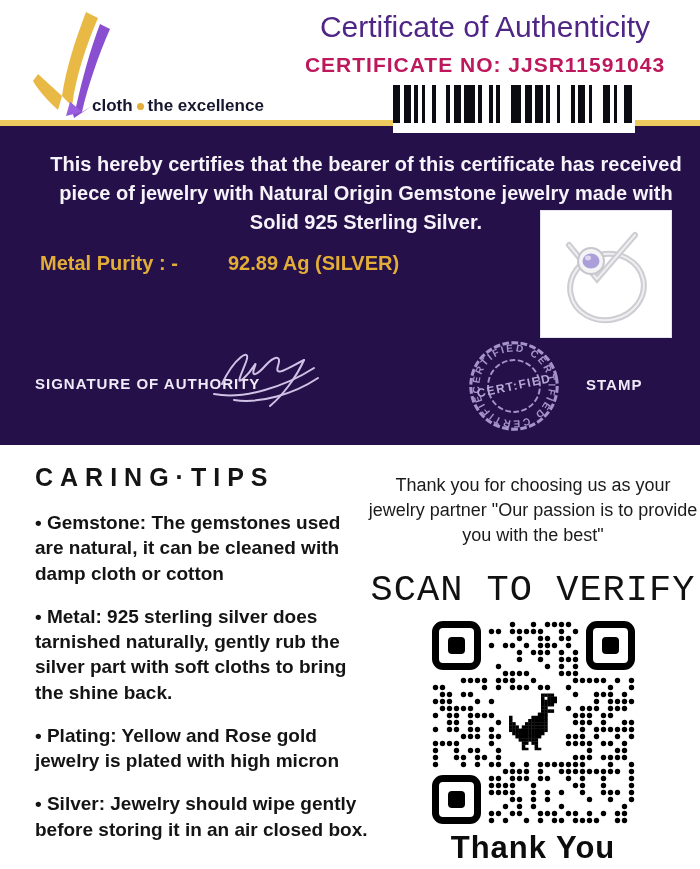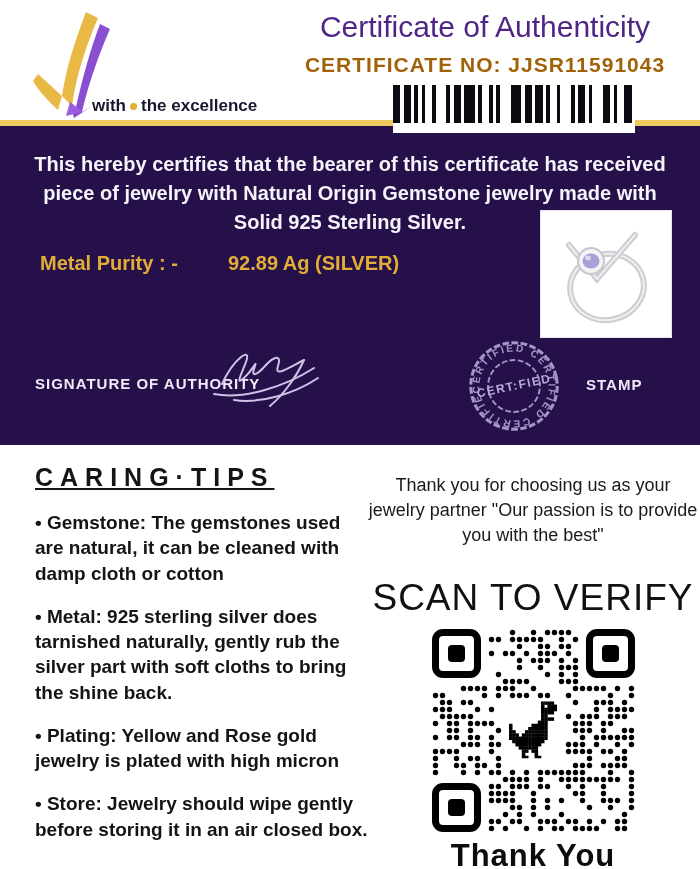--- a/index.html
+++ b/index.html
@@ -10,57 +10,57 @@
   .header{position:absolute;left:0;top:0;width:700px;height:121px;background:#ffffff;}
   .logo{position:absolute;left:30px;top:8px;width:240px;height:110px;}
   .logo-swoosh{position:absolute;left:0;top:2px;}
   .brand{position:absolute;left:48px;top:38px;font-family:"DejaVu Serif",serif;
          font-weight:bold;font-size:41px;color:#5b2d90;letter-spacing:1px;white-space:nowrap;}
   .tagline{position:absolute;left:62px;top:88px;font-size:17px;font-weight:bold;
            color:#17172f;white-space:nowrap;display:flex;align-items:center;gap:4px;}
   .tag-dot{width:7px;height:7px;border-radius:50%;background:#e2ae37;display:inline-block;}
   .title-block{position:absolute;left:275px;top:10px;width:420px;text-align:center;}
   .main-title{font-size:30px;font-weight:normal;color:#4f2585;white-space:nowrap;letter-spacing:0px;}
-  .cert-no{margin-top:9px;font-size:21px;font-weight:bold;color:#a16207;
+  .cert-no{margin-top:9px;font-size:21px;font-weight:bold;color:#be185d;
            letter-spacing:1px;white-space:nowrap;}
   .barcode{position:absolute;left:393px;top:85px;width:242px;height:48px;
            background:#ffffff;display:flex;align-items:flex-start;z-index:3;}
   .barcode .bar{height:38px;}
   .barcode .b1{background:#0b0b12;}
   .barcode .b0{background:#ffffff;}
 
   .gold-line{position:absolute;left:0;top:120px;width:700px;height:6px;background:#eec95e;z-index:1;}
 
   
   .purple{position:absolute;left:0;top:126px;width:700px;height:319px;background:#26104a;z-index:2;}
-  .statement{position:absolute;left:20px;top:24px;width:660px;text-align:center;
+  .statement{position:absolute;left:36px;top:24px;width:660px;text-align:center;
              color:#f6f4fa;font-weight:bold;font-size:20px;line-height:1.45;}
   .statement div{white-space:nowrap;}
   .fields{position:absolute;left:40px;top:126px;}
   .field-row{display:flex;margin-bottom:21px;font-weight:bold;font-size:20px;color:#e2ae37;}
   .field-label{width:188px;white-space:nowrap;}
   .field-value{white-space:nowrap;}
   .ring-box{position:absolute;left:540px;top:84px;width:132px;height:128px;background:#ffffff;
             border:1px solid #e4e4ee;box-sizing:border-box;}
   .sig-label{position:absolute;left:35px;top:249px;font-size:15px;font-weight:bold;
              color:#efeaf8;letter-spacing:1px;white-space:nowrap;}
   .signature{position:absolute;left:208px;top:218px;}
   .stamp{position:absolute;left:466px;top:212px;}
   .stamp-label{position:absolute;left:586px;top:250px;font-size:15px;font-weight:bold;
                color:#efeaf8;letter-spacing:1px;text-align:right;}
 
   
   .bottom{position:absolute;left:0;top:445px;width:700px;height:424px;background:#ffffff;}
   .left-col{position:absolute;left:35px;top:18px;width:335px;color:#141414;}
-  .caring-heading{font-size:25px;font-weight:bold;letter-spacing:7px;color:#141414;margin:0 0 16px 0;text-decoration:underline;}
+  .caring-heading{font-size:25px;font-weight:bold;letter-spacing:7px;color:#141414;margin:0 0 16px 0;}
   .tip{font-size:19px;font-weight:bold;line-height:1.33;margin:18px 0 0 0;color:#141414;}
   .right-col{position:absolute;left:368px;top:28px;width:330px;text-align:center;color:#1a1a1a;}
   .thanks-quote{font-size:18px;line-height:1.38;margin:0;}
-  .scan-title{font-family:Liberation Sans, sans-serif;font-size:37px;color:#111;
-              margin-top:30px;letter-spacing:1px;white-space:nowrap;}
+  .scan-title{font-family:Liberation Mono, monospace;font-size:37px;color:#111;
+              margin-top:22px;letter-spacing:1px;white-space:nowrap;}
   .qr-wrap{position:relative;width:203px;height:203px;margin:10px auto 0 auto;}
   .finder{position:absolute;width:49px;height:49px;box-sizing:border-box;
           border:7px solid #000;border-radius:11px;}
   .finder::after{content:"";position:absolute;left:9px;top:9px;width:17px;height:17px;
           background:#000;border-radius:4px;}
   .f-tl{left:0;top:0;} .f-tr{right:0;top:0;} .f-bl{left:0;bottom:0;}
   .dino{position:absolute;left:50%;top:50%;transform:translate(-50%,-52%);}
   .thank-you{font-size:31px;font-weight:bold;color:#0c0c0c;margin-top:6px;letter-spacing:1px;}
 </style>
 </head>
@@ -70,21 +70,21 @@
 
   <div class="header">
     <div class="logo">
       <svg class="logo-swoosh" width="92" height="108" viewBox="0 0 92 108">
         <path d="M56,2 L68,8 C56,36 46,66 42,96 L32,86 C36,58 46,28 56,2 Z" fill="#e9b945"></path>
         <path d="M8,64 L32,86 L28,100 C18,91 8,80 3,71 Z" fill="#e9b945"></path>
         <path d="M70,14 L80,19 C68,46 58,76 52,102 L62,96 L44,108 L40,92 L46,97 C52,70 60,40 70,14 Z" fill="#8a4fd0"></path>
         <path d="M52,102 L40,92 L36,106 Z" fill="#9a5fe0"></path>
       </svg>
       <div class="tagline">
-        <span>with</span>
+        <span>cloth</span>
         <span class="tag-dot"></span>
         <span>the excellence</span>
       </div>
     </div>
     <div class="title-block">
       <div class="main-title">Certificate of Authenticity</div>
       <div class="cert-no">CERTIFICATE NO: JJSR11591043</div>
     </div>
   </div>
 
@@ -187,21 +187,21 @@
     </svg>
     <div class="stamp-label">STAMP</div>
   </div>
 
   <div class="bottom">
     <div class="left-col">
       <h2 class="caring-heading">CARING·TIPS</h2>
       <p class="tip">• Gemstone: The gemstones used are natural, it can be cleaned  with damp cloth or cotton</p>
       <p class="tip">• Metal: 925 sterling silver does tarnished naturally, gently rub the silver part with soft cloths to bring the shine back.</p>
       <p class="tip">• Plating: Yellow and Rose gold jewelry is plated with high micron</p>
-      <p class="tip">• Store: Jewelry should wipe gently before storing it in an air closed box.</p>
+      <p class="tip">• Silver: Jewelry should wipe gently before storing it in an air closed box.</p>
     </div>
 
     <div class="right-col">
       <p class="thanks-quote">Thank you for choosing us as your jewelry partner "Our passion is to provide you with the best"</p>
       <div class="scan-title">SCAN TO VERIFY</div>
 
       <div class="qr-wrap">
         <svg id="qr-dots" width="203" height="203" viewBox="0 0 203 203">
             <circle cx="80.5" cy="3.5" r="2.7" fill="#000"></circle>
             <circle cx="101.5" cy="3.5" r="2.7" fill="#000"></circle>

